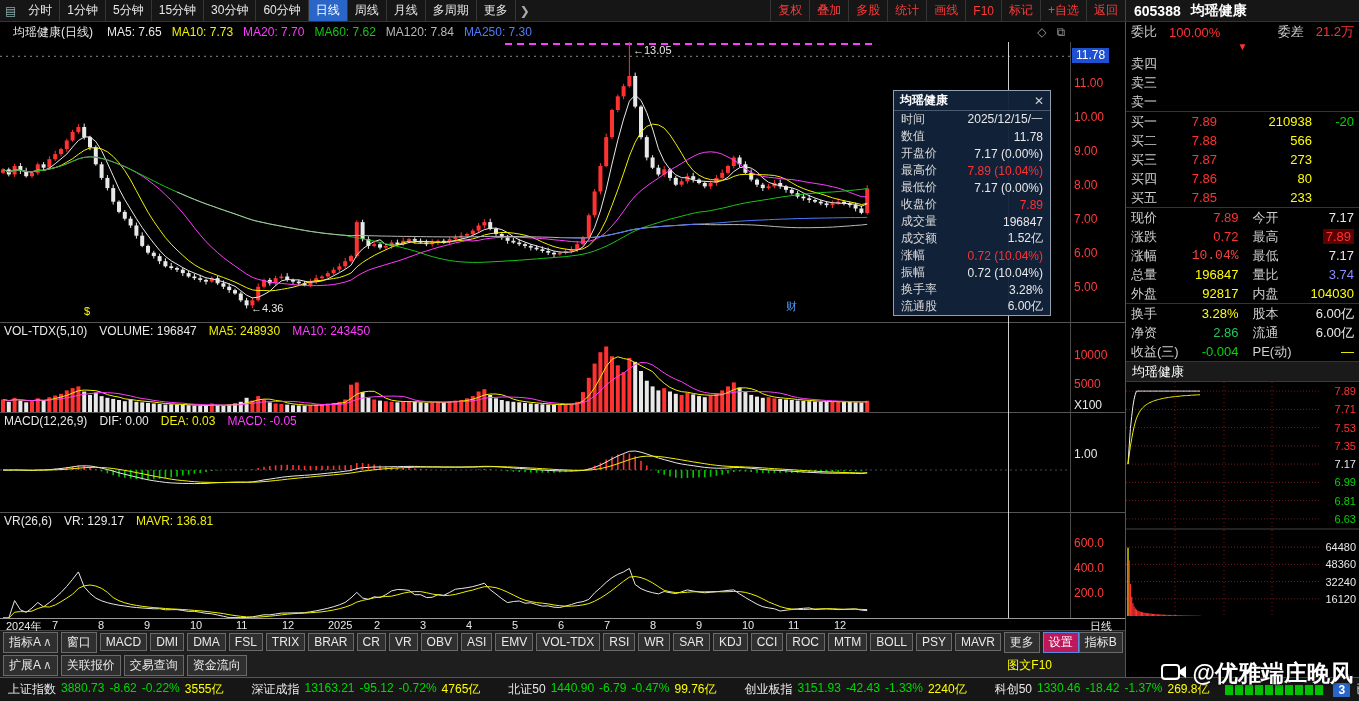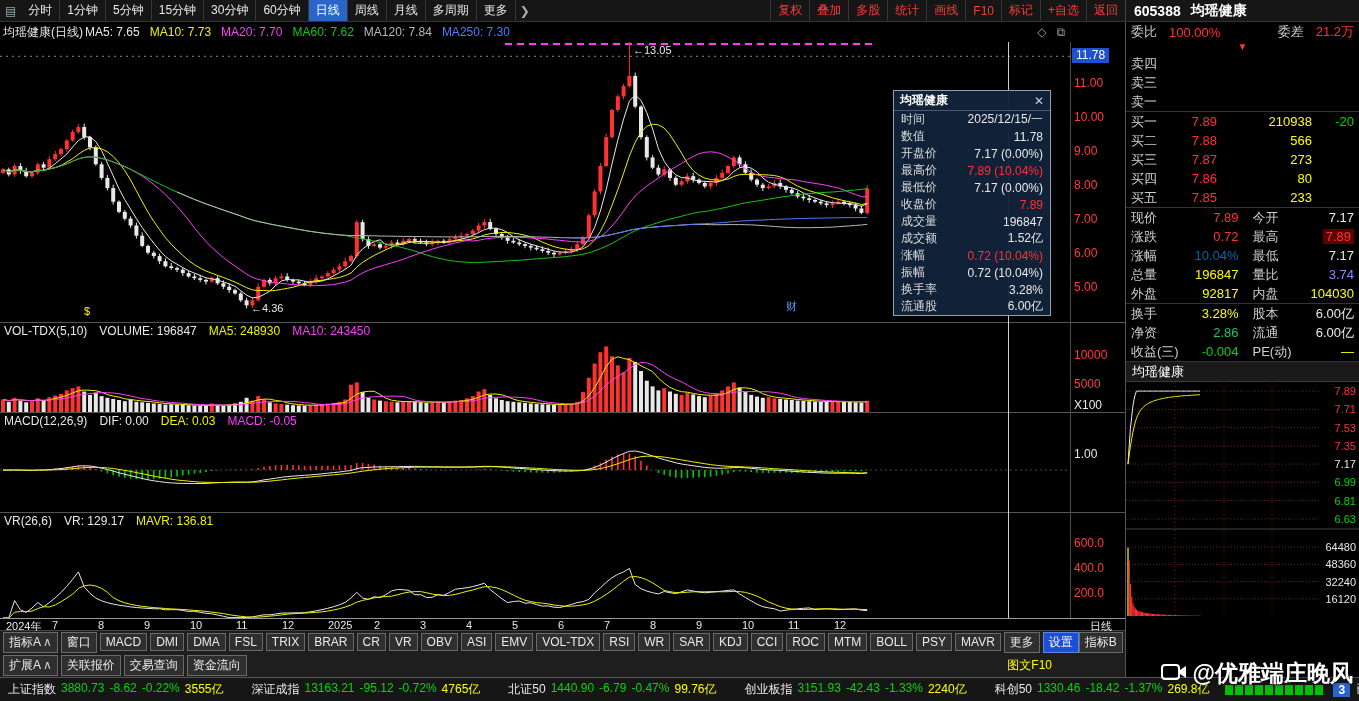--- a/index.html
+++ b/index.html
@@ -12,21 +12,21 @@
 #topbar-right{width:234px;border-left:1px solid #444;display:flex;align-items:center;padding-left:8px;gap:10px;color:#fff;font-weight:bold;font-size:14px}
 #appicon{color:#8aa;padding:0 5px}
 #period-list{display:flex;height:100%}
 .period{display:flex;align-items:center;padding:0 7px;color:#e8e8e8;border-right:1px solid #363636;cursor:default;white-space:nowrap}
 .period.selected{background:#2a66c8;color:#fff}
 #more-arrow{color:#aaa;padding:0 4px}
 #tool-list{display:flex;height:100%;margin-left:auto}
 .tool{display:flex;align-items:center;color:#ff3a3a;padding:0 7px;border-left:1px solid #363636;white-space:nowrap}
 
 #chartcol{position:absolute;top:22px;left:0;width:1125px;height:655px;background:#000}
-#infoline{position:absolute;top:0;left:0;width:1125px;height:20px;display:flex;align-items:center;gap:2px;padding-left:3px;white-space:nowrap}
+#infoline{position:absolute;top:0;left:0;width:1125px;height:20px;display:flex;align-items:center;gap:14px;padding-left:13px;white-space:nowrap}
 #chart-title{color:#e8e8e8}
 #ma-list{display:flex;gap:10px}
 #info-icons{margin-left:auto;margin-right:60px;color:#9a9a9a;display:flex;gap:10px}
 .panel{position:absolute;left:0;width:1125px;background:#000}
 #main-panel{top:20px;height:280px}
 #vol-header{top:300px}
 #vol-panel{top:316px;height:74px}
 #macd-header{top:390px}
 #macd-panel{top:406px;height:84px}
 #vr-header{top:490px}
@@ -38,21 +38,21 @@
 #crosshair-v{position:absolute;left:1008px;top:20px;height:576px;width:0;border-left:1px solid rgba(240,240,240,.85);z-index:2}
 #xaxis{position:absolute;top:596px;left:0;width:1125px;height:13px;border-top:1px solid #999;border-bottom:1px solid #444;color:#e8e8e8;font-size:11px}
 #xaxis span{position:absolute;top:0}
 #xaxis-period{left:1090px;color:#e8e8e8}
 #tabs1{position:absolute;top:609px;left:0;width:1125px;height:22px;background:#1e1e1e;display:flex;align-items:center;padding:0 3px}
 #tabs1-left,#tabs2-left{display:flex;gap:3px;align-items:center}
 #tabs1-right{margin-left:auto;display:flex;gap:3px;align-items:center;margin-right:4px}
 #tabs2{position:absolute;top:631px;left:0;width:1125px;height:24px;background:#1e1e1e;display:flex;align-items:center;padding:0 3px}
 #tabs2-right{margin-left:auto;display:flex;gap:10px;align-items:center;margin-right:70px}
 .tab{border:1px solid #6a6a6a;background:#2f2f2f;padding:1px 5px;color:#e8e8e8;white-space:nowrap;font-size:12px}
-.tab.blue{background:#1d4ed8;border-color:#5a8ae0;color:#fff}
+.tab.blue{background:#be185d;border-color:#5a8ae0;color:#fff}
 .caret{color:#ccc;margin-left:2px}
 .ylink{color:#ffff00}
 
 #tooltip{position:absolute;left:893px;top:48px;width:158px;background:rgba(18,34,58,.96);border:1px solid #90a0b0;z-index:5}
 #tooltip-title-row{height:20px;display:flex;align-items:center;padding:0 6px;border-bottom:1px solid #4a5a70;color:#fff;font-weight:bold}
 #tooltip-close{margin-left:auto;color:#cfcfcf;cursor:default}
 .trow{display:flex;height:17px;align-items:center;padding:0 7px}
 .trow .tl{color:#d8d8d8}
 .trow .tv{margin-left:auto}
 
@@ -1000,21 +1000,21 @@
           <span class="sv2"><span style="color: rgb(232, 232, 232);">7.17</span></span>
         </div>
         <div class="qrow">
           <span class="sl">涨跌</span>
           <span class="sv1" style="color: rgb(255, 50, 50);">0.72</span>
           <span class="sl2">最高</span>
           <span class="sv2 "><span class="hlval" style="color: rgb(255, 50, 50);">7.89</span></span>
         </div>
         <div class="qrow">
           <span class="sl">涨幅</span>
-          <span class="sv1" style="color: #0369a1;">10.04%</span>
+          <span class="sv1" style="color: #ef4444; font-family: Liberation Mono, monospace;">10.04%</span>
           <span class="sl2">最低</span>
           <span class="sv2"><span style="color: rgb(232, 232, 232);">7.17</span></span>
         </div>
         <div class="qrow">
           <span class="sl">总量</span>
           <span class="sv1" style="color: rgb(255, 255, 0);">196847</span>
           <span class="sl2">量比</span>
           <span class="sv2"><span style="color: rgb(140, 140, 255);">3.74</span></span>
         </div>
         <div class="qrow">

